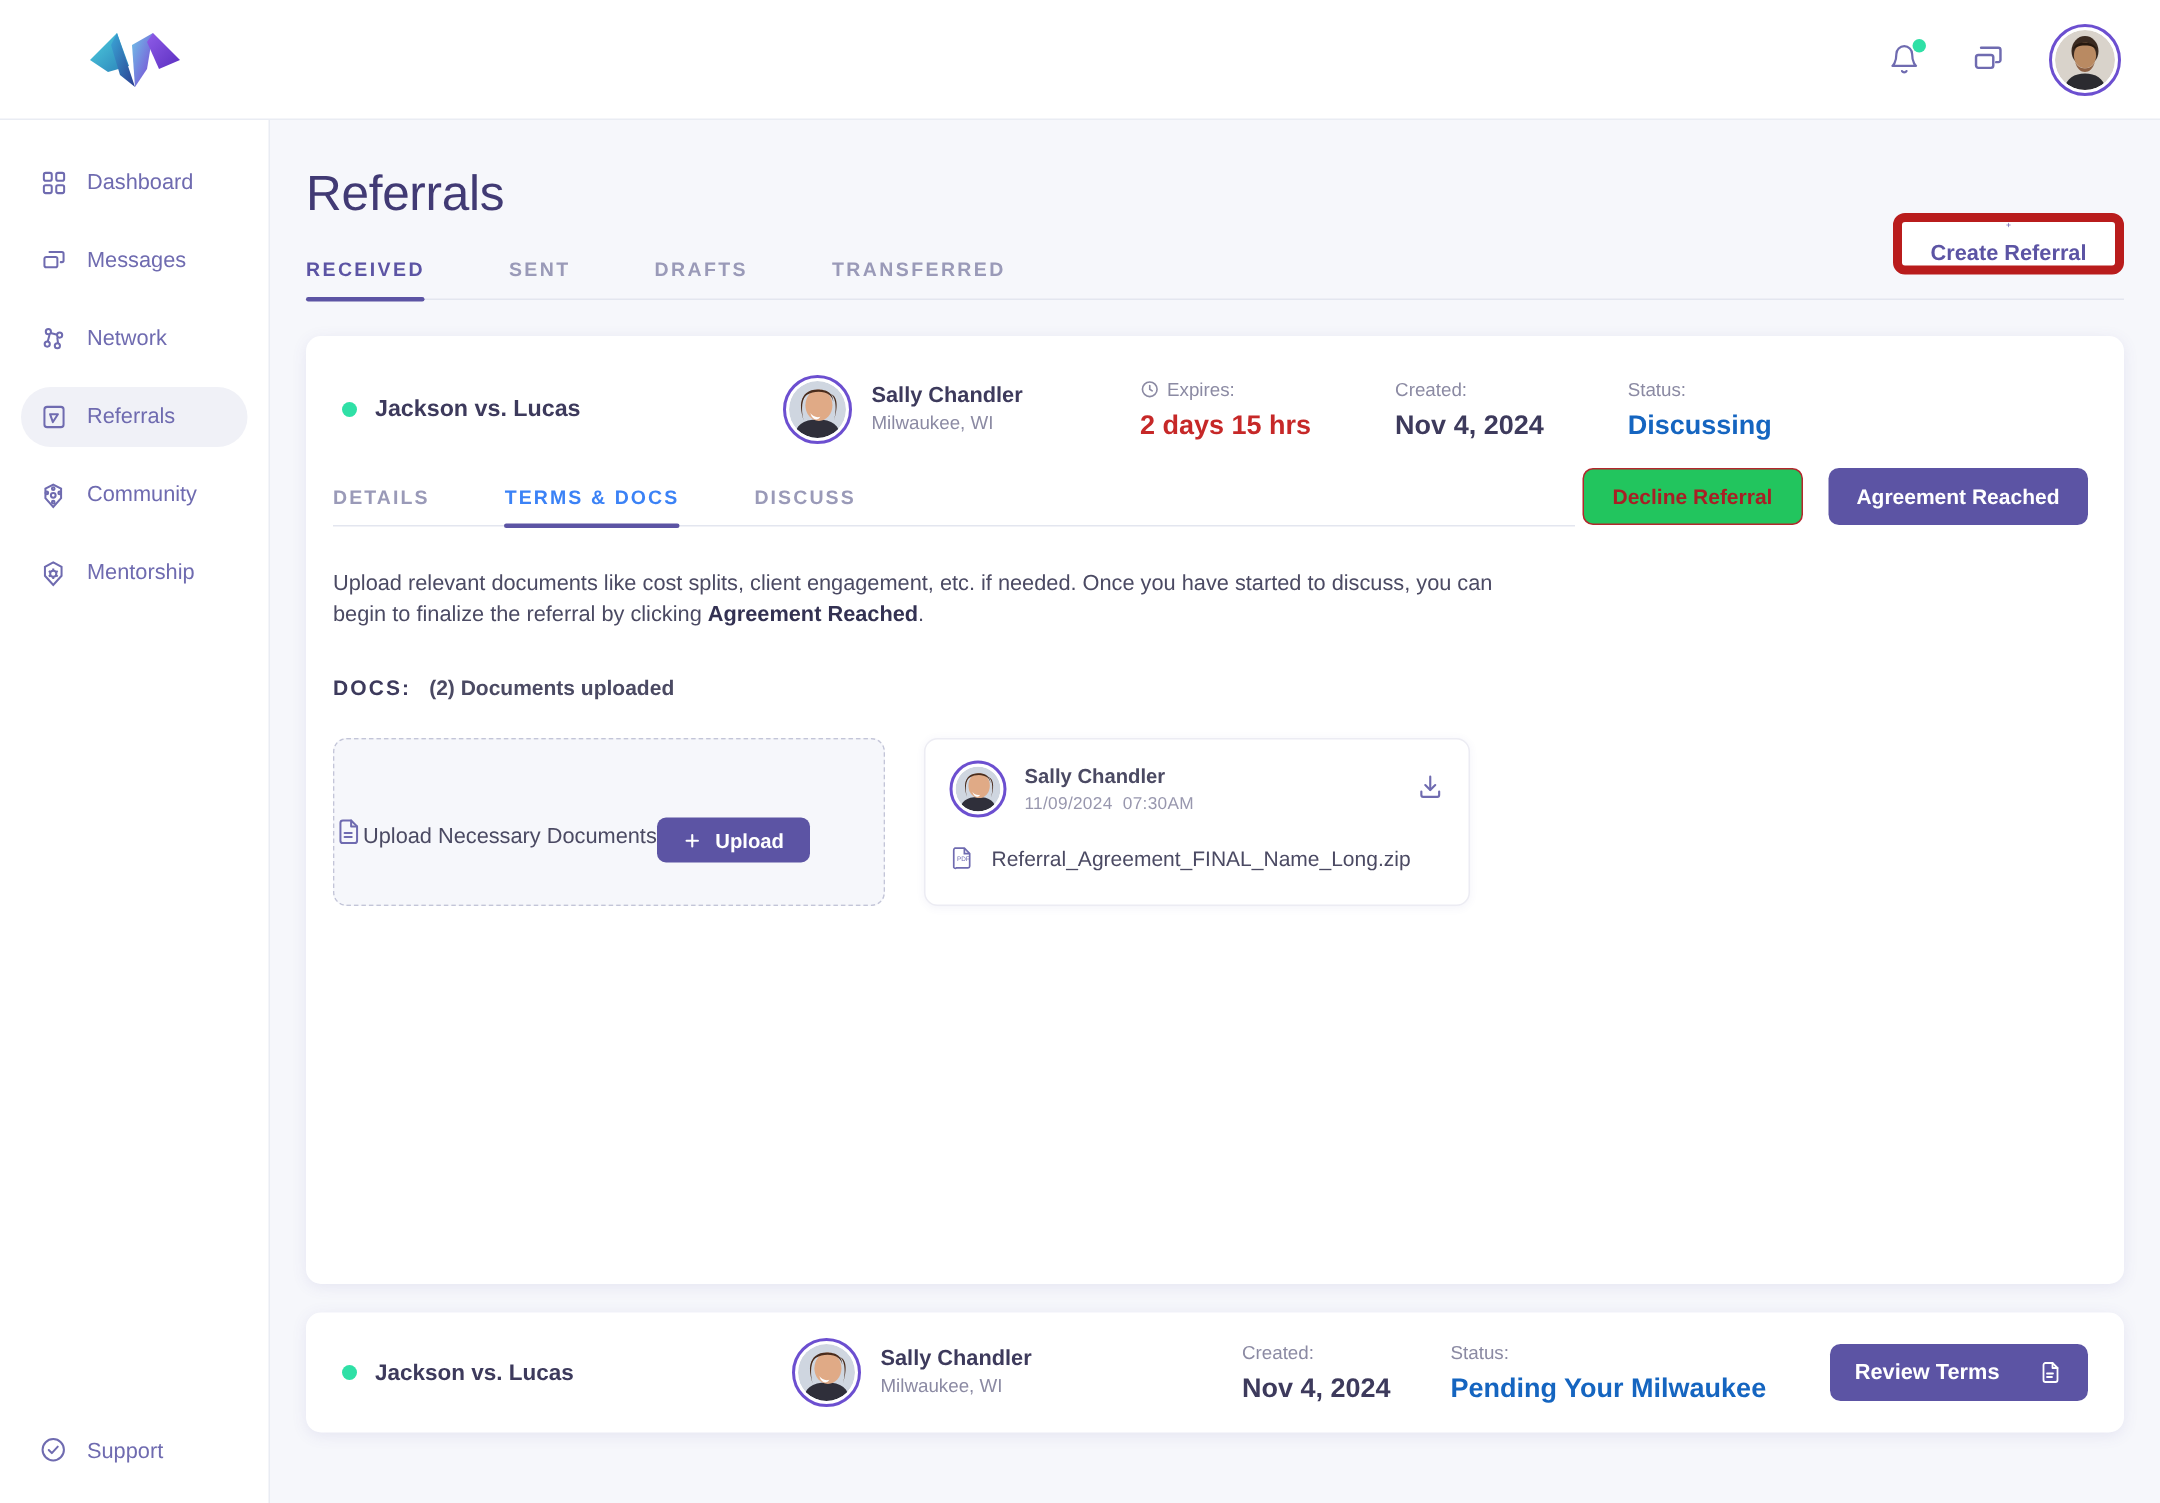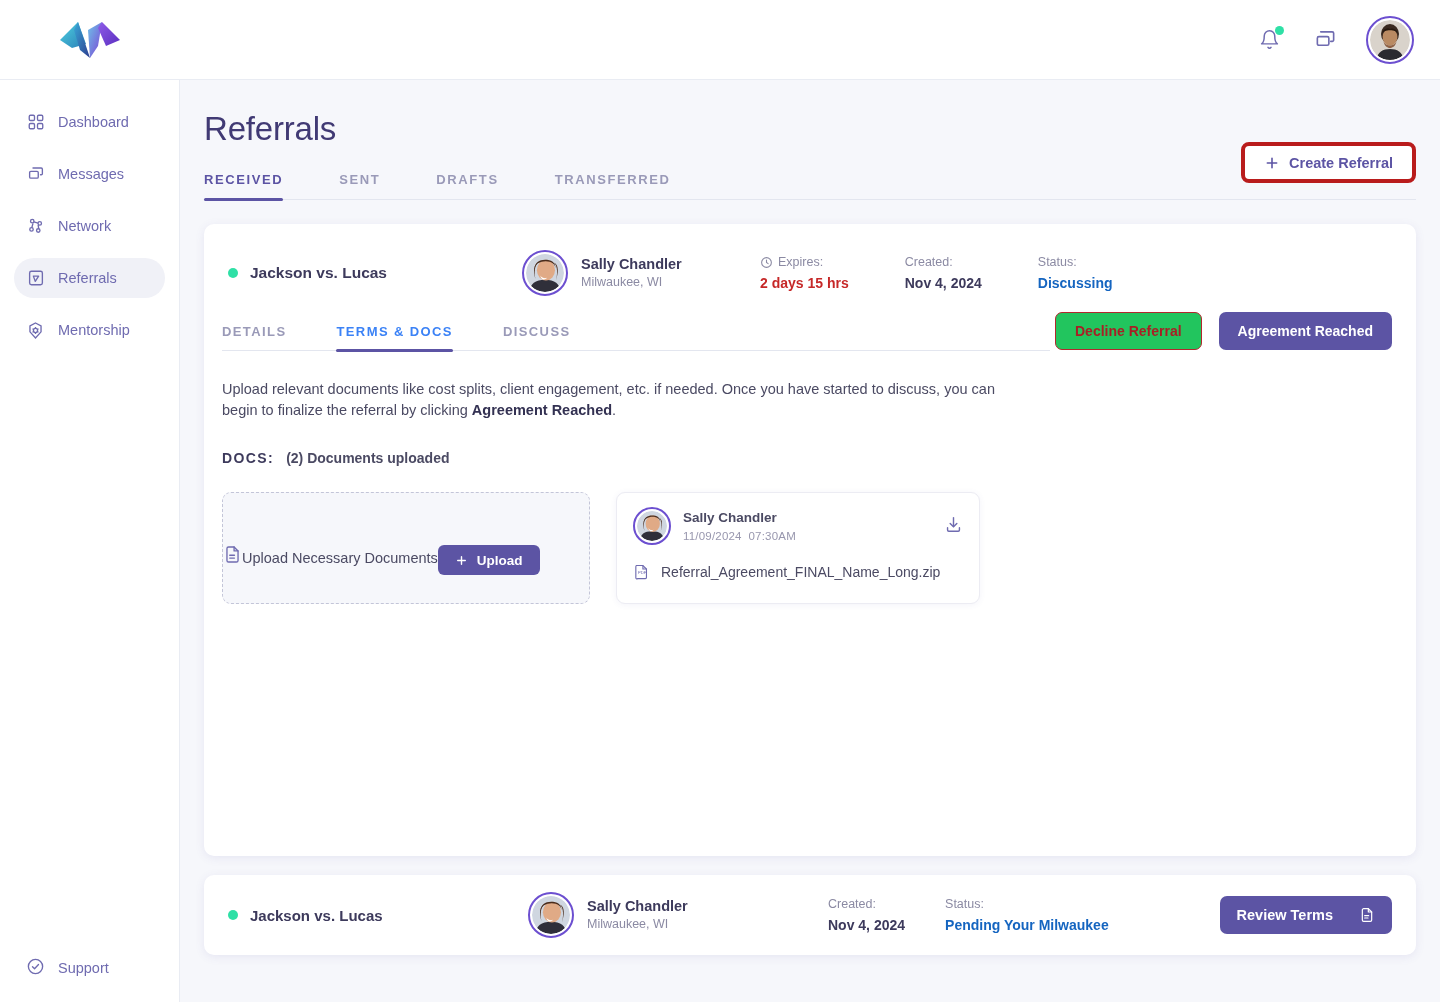--- a/index.html
+++ b/index.html
@@ -92,23 +92,24 @@
   }
   .tab.active { color: #5c54a4; }
   .tab.active::after {
     content: ""; position: absolute; left: 0; right: 0; bottom: -1.5px;
     height: 3px; background: #5c54a4; border-radius: 2px;
   }
   .create-btn {
     position: absolute; right: 0; bottom: 16px;
     display: flex; align-items: center; gap: 9px;
     height: 41px; padding: 0 19px;
-    background: #fff; border: 4px solid #b91c1c; border-radius: 8px;
+    background: #fff; border: 6px solid #b91c1c; border-radius: 8px;
     color: #5c54a4; font-size: 14.5px; font-weight: 700;
     cursor: pointer;
+    flex-direction: column;
   }
 
   
   .card {
     background: #fff; border-radius: 10px;
     box-shadow: 0 2px 10px rgba(90,80,170,0.10);
     margin: 0 24px;
   }
   .card-main { margin-top: 24px; height: 632px; position: relative; }
 
@@ -128,21 +129,21 @@
   .person-av {
     width: 46px; height: 46px; border-radius: 50%;
     border: 2.5px solid #6c4fd0; padding: 2px; background:#fff;
     flex: 0 0 46px;
   }
   .person-name { font-size: 14.5px; font-weight: 700; color: #3d3a5c; line-height: 1.35; }
   .person-loc { font-size: 12.5px; color: #8b8aa3; line-height: 1.35; }
 
   .meta-group { display: flex; gap: 56px; margin-left: 8px; }
   .meta-label { font-size: 12.5px; color: #8b8aa3; display:flex; align-items:center; gap:5px; margin-bottom: 6px; }
-  .meta-value { font-size: 14px; font-weight: 700; color: #3d3a5c; }
+  .meta-value { font-size: 18px; font-weight: 700; color: #3d3a5c; }
   .meta-value.red { color: #c62828; }
   .meta-value.blue { color: #1565c0; }
 
   .subtabs-row {
     display: flex; align-items: flex-end;
     margin: 28px 24px 0 18px;
     width: 828px;
     border-bottom: 1.5px solid #e3e6ef;
     position: relative;
   }
@@ -345,20 +346,33 @@
   <div class="nav-item active">
     <span class="nav-ico">
       <svg width="18" height="18" viewBox="0 0 24 24" fill="none" stroke="#6f6bb0" stroke-width="1.8" stroke-linecap="round" stroke-linejoin="round">
         <rect x="3.5" y="3" width="17" height="18" rx="2.4"></rect>
         <path d="M8.5 9.5h7l-4.5 7z"></path>
       </svg>
     </span>
     <span>Referrals</span>
   </div>
 
+  <div class="nav-item">
+    <span class="nav-ico">
+      <svg width="19" height="19" viewBox="0 0 24 24" fill="none" stroke="#6f6bb0" stroke-width="1.7">
+        <path d="M12 2.6l6.6 3.4v8L12 21.4 5.4 14V6z"></path>
+        <circle cx="12" cy="11.6" r="2"></circle>
+        <circle cx="12" cy="6" r="1.1"></circle>
+          <circle cx="17.4" cy="9.6" r="1.1"></circle>
+        <circle cx="6.6" cy="9.6" r="1.1"></circle>
+          <circle cx="12" cy="17.4" r="1.1"></circle>
+      </svg>
+    </span>
+    <span>Community</span>
+  </div>
 
   <div class="nav-item">
     <span class="nav-ico">
       <svg width="19" height="19" viewBox="0 0 24 24" fill="none" stroke="#6f6bb0" stroke-width="1.7">
         <path d="M12 2.5l7 3.6v7.6L12 21.5 5 13.7V6.1z"></path>
         <circle cx="12" cy="12" r="2.6"></circle>
         <path d="M12 7.6v1.8M12 14.6v1.8M8.2 9.8l1.6.9M14.2 13.3l1.6.9M8.2 14.2l1.6-.9M14.2 10.7l1.6-.9"></path>
       </svg>
     </span>
     <span>Mentorship</span>

